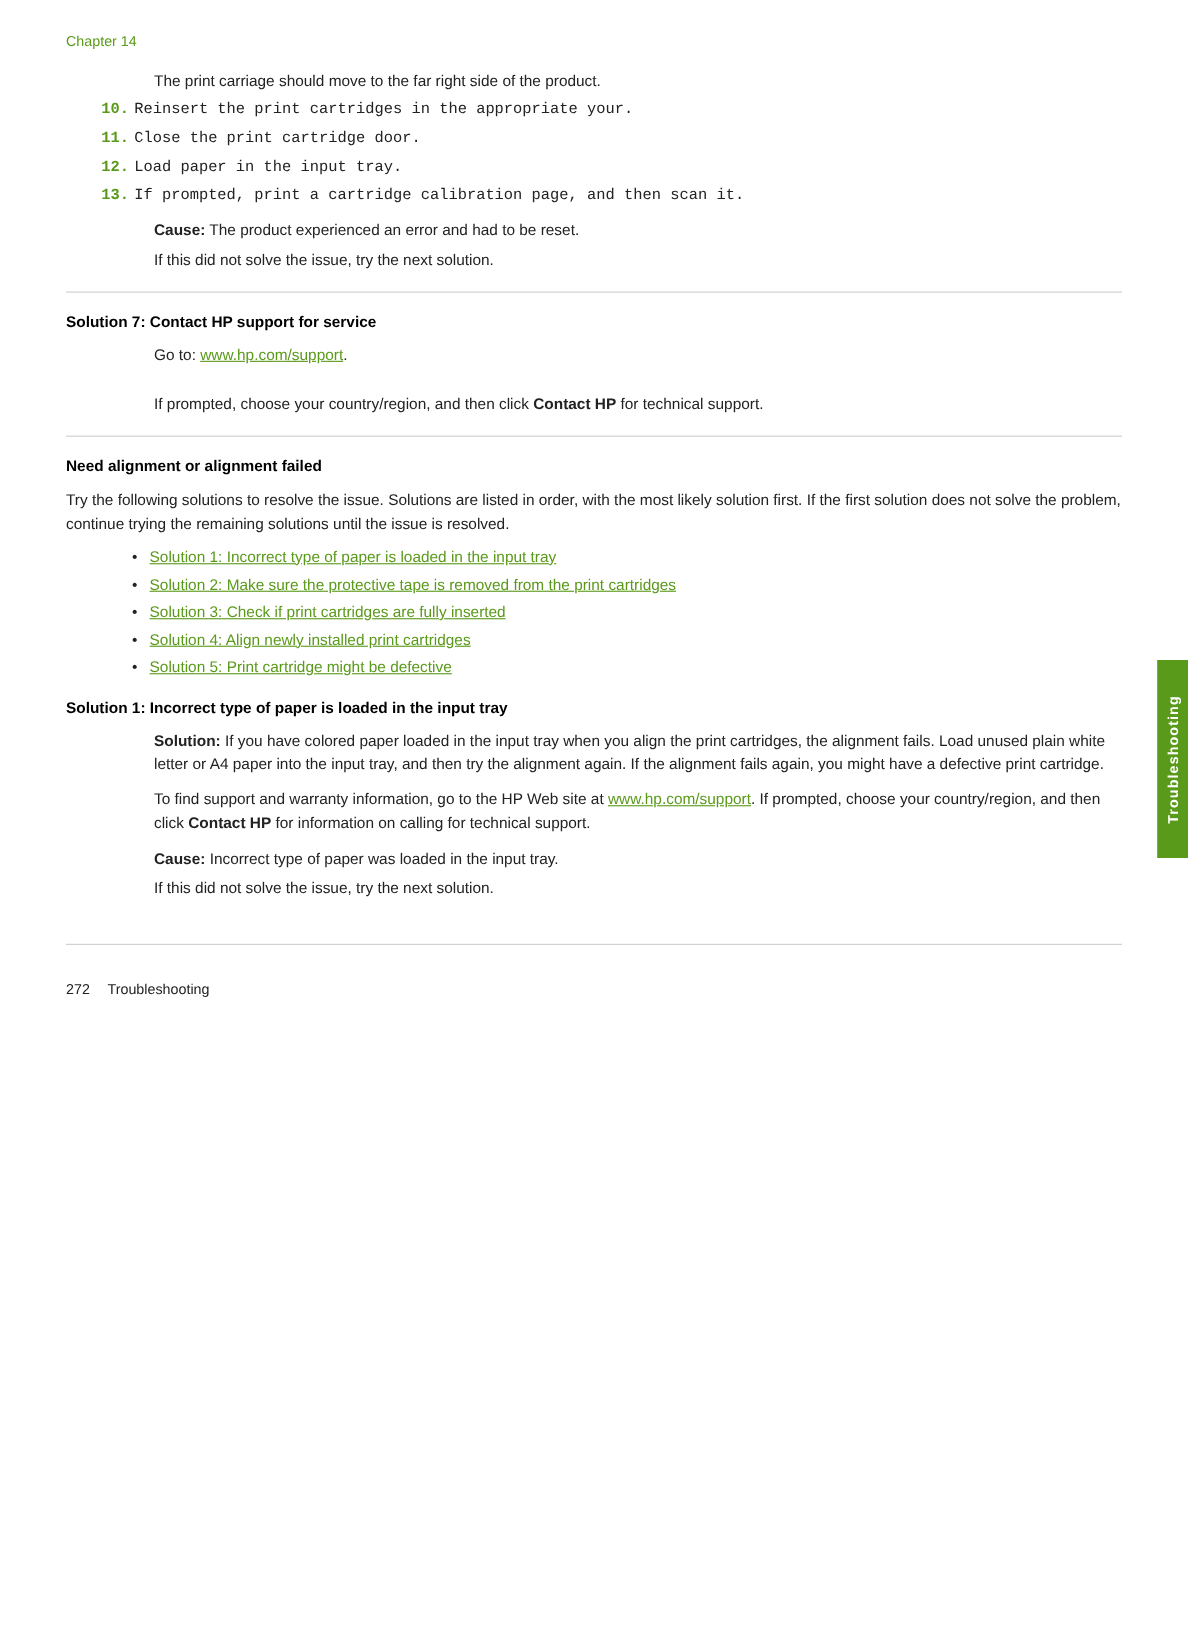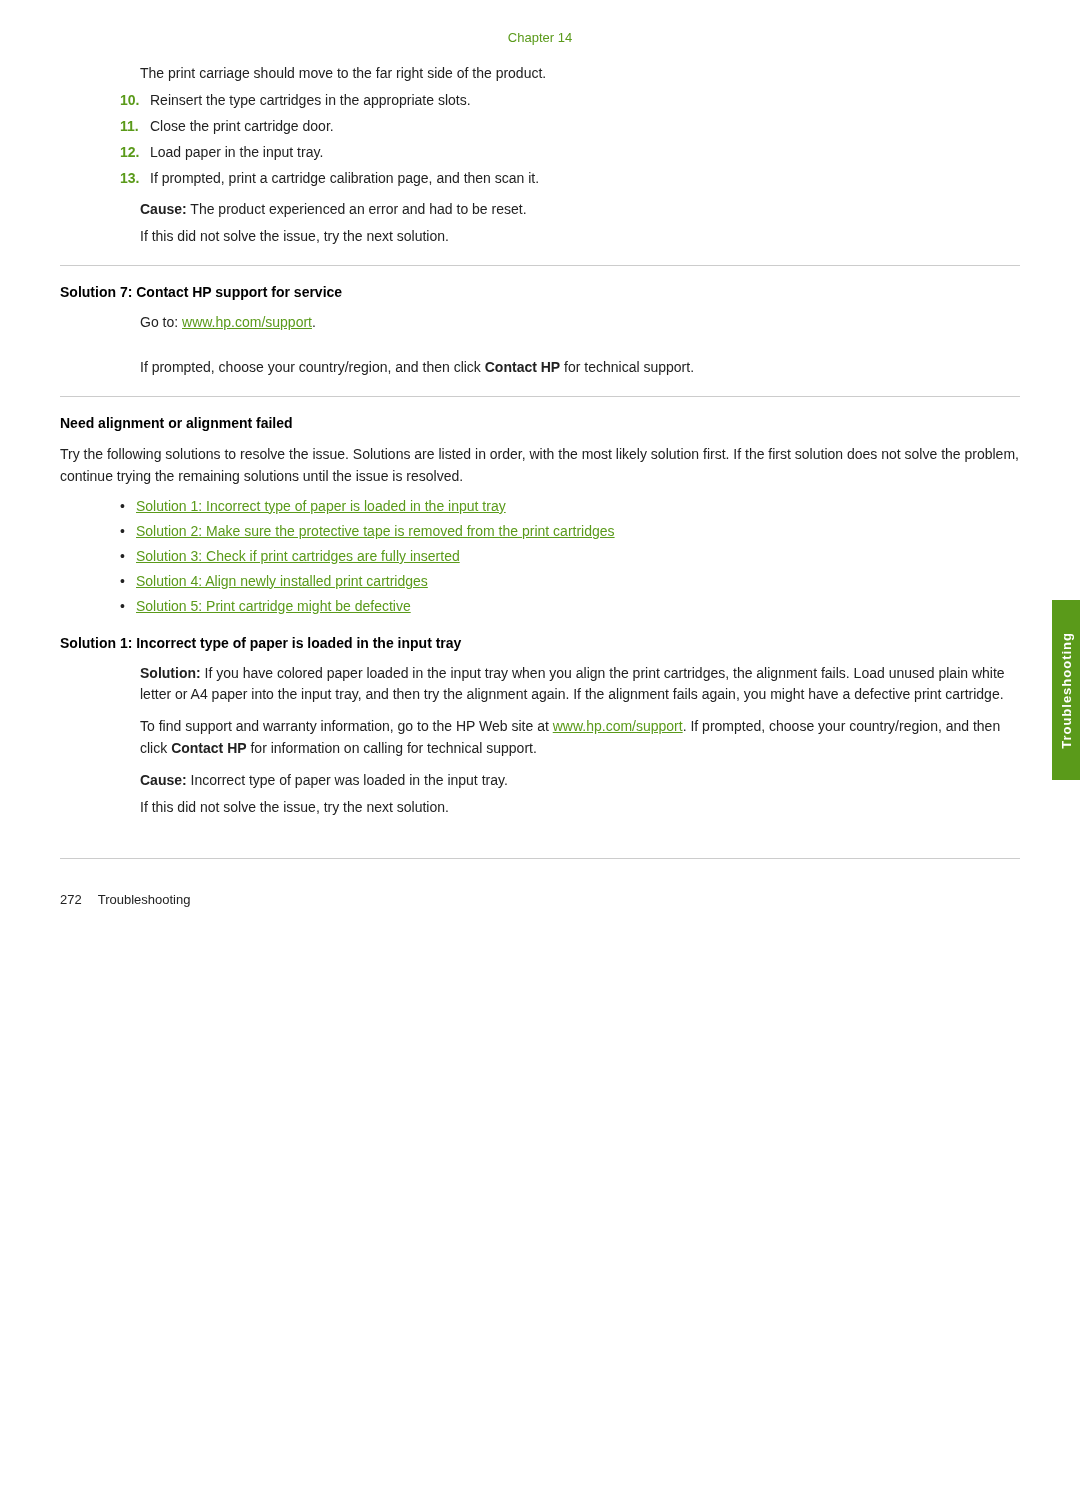--- a/index.html
+++ b/index.html
@@ -16,34 +16,34 @@
     .page-container {
       padding: 30px 60px 60px 60px;
       position: relative;
     }
 
     .chapter-header {
       color: #5a9a1a;
       font-size: 13px;
       font-weight: normal;
       margin-bottom: 18px;
-      text-align: center;
     }
 
     .intro-paragraph {
       margin-left: 80px;
       margin-bottom: 6px;
       line-height: 1.5;
     }
 
     .numbered-item {
       display: flex;
       margin-bottom: 5px;
-      margin-left: 60px;
-      line-height: 1.5;
+      margin-left: 32px;
+      line-height: 1.5;
+      font-family: Liberation Mono, monospace;
     }
 
     .numbered-item .num {
       color: #5a9a1a;
       font-weight: bold;
       min-width: 30px;
       font-size: 14px;
     }
 
     .numbered-item .text {
@@ -196,21 +196,21 @@
 <body>
 
 <div class="page-container">
 
   <div class="chapter-header">Chapter 14</div>
 
   <div class="intro-paragraph">The print carriage should move to the far right side of the product.</div>
 
   <div class="numbered-item">
     <span class="num bold">10.</span>
-    <span class="text">Reinsert the type cartridges in the appropriate slots.</span>
+    <span class="text">Reinsert the print cartridges in the appropriate your.</span>
   </div>
   <div class="numbered-item">
     <span class="num bold">11.</span>
     <span class="text">Close the print cartridge door.</span>
   </div>
   <div class="numbered-item">
     <span class="num bold">12.</span>
     <span class="text">Load paper in the input tray.</span>
   </div>
   <div class="numbered-item">

